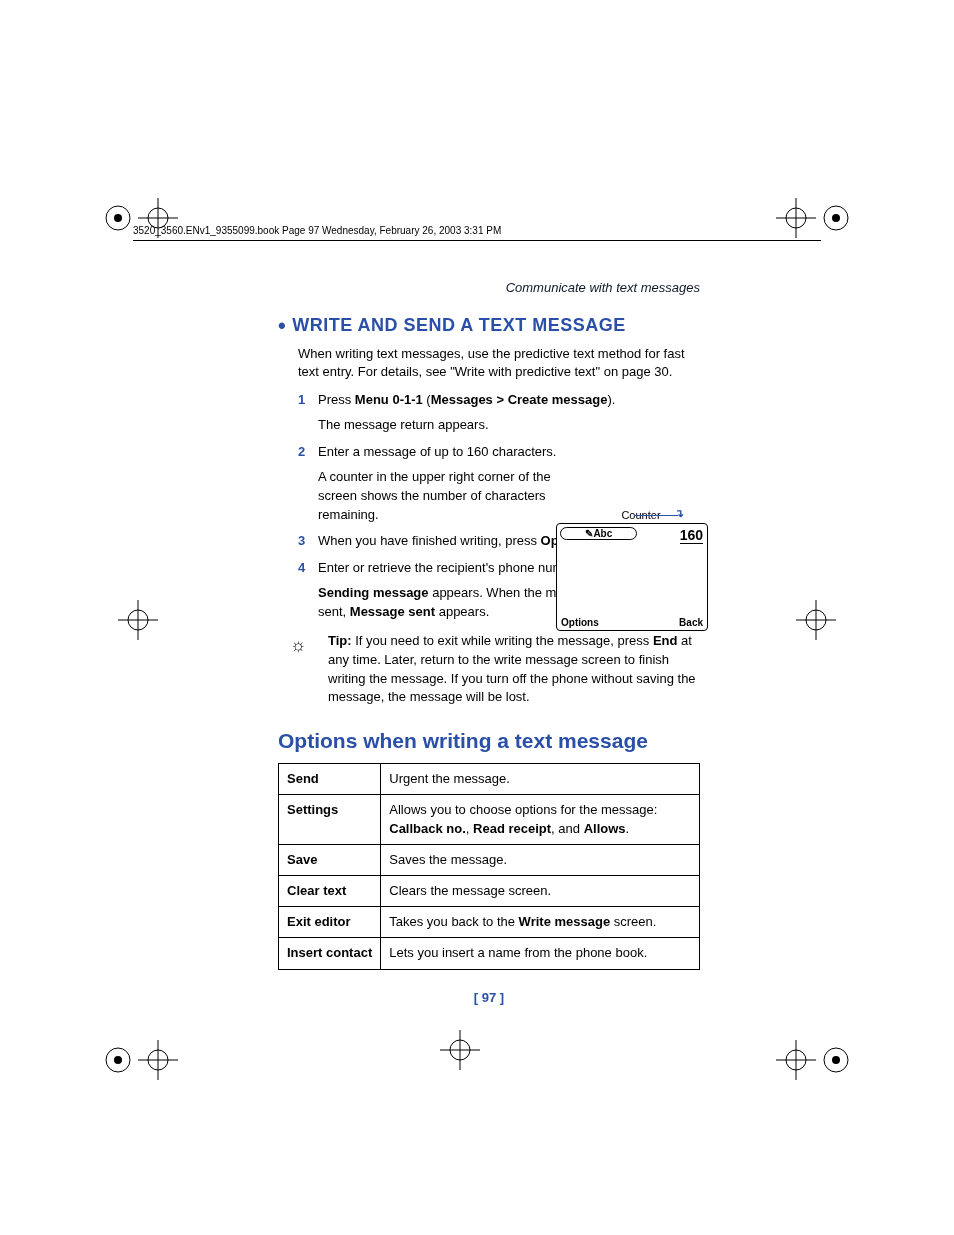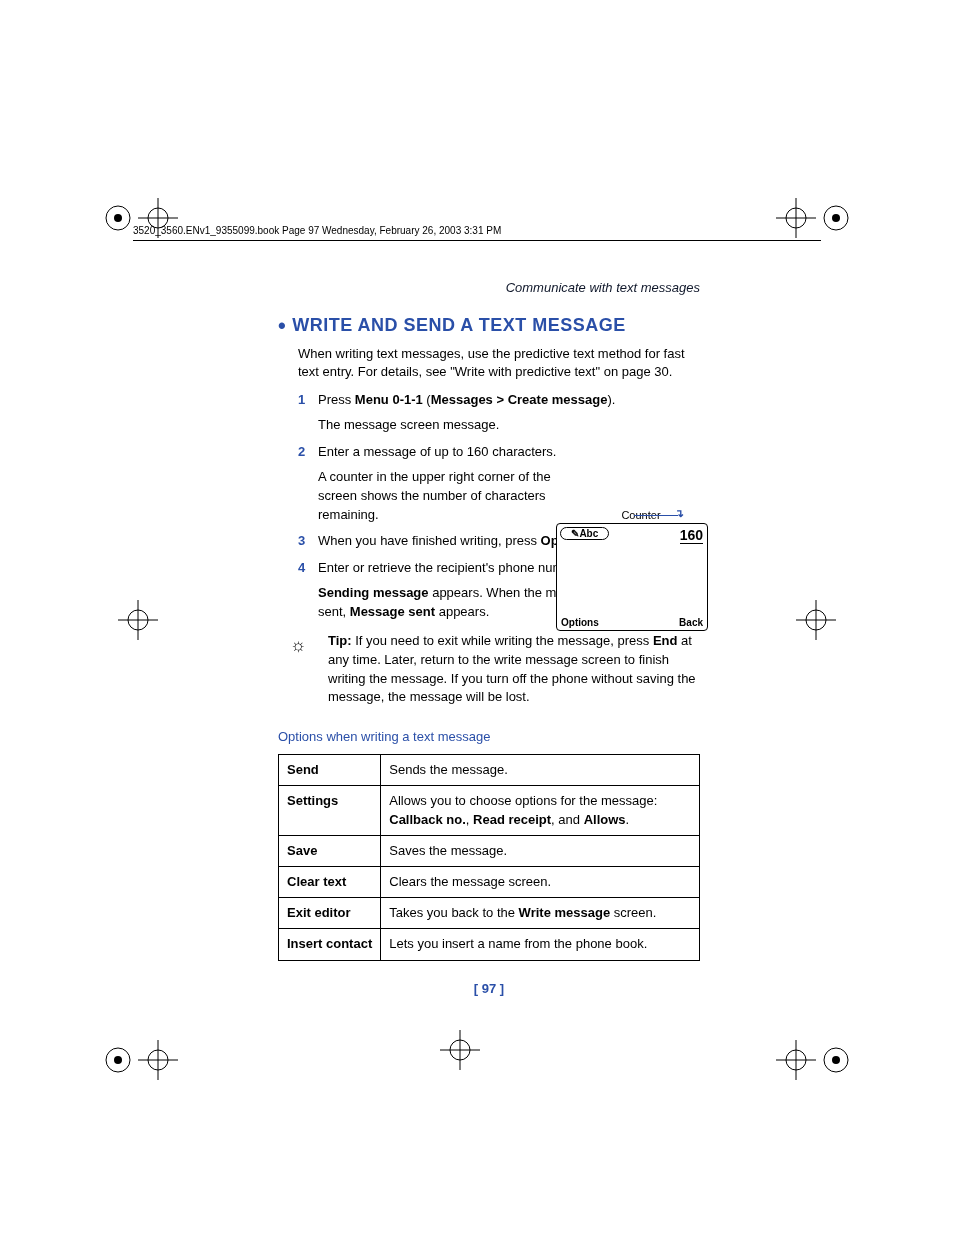--- a/index.html
+++ b/index.html
@@ -95,21 +95,21 @@
     border-radius: 4px;
     height: 106px;
     position: relative;
     background: #fff;
   }
   .figure .abc-badge {
     position: absolute;
     top: 3px; left: 3px;
     border: 1.2px solid #000;
     border-radius: 10px;
-    padding: 0 10px;
+    padding: 0 24px;
     font-size: 10px;
     font-weight: bold;
   }
   .figure .counter-val {
     position: absolute;
     top: 3px; right: 4px;
     font-size: 14px;
     font-weight: bold;
     border-bottom: 1px solid #000;
   }
@@ -142,22 +142,22 @@
     padding-left: 30px;
     line-height: 1.45;
   }
   .tip-row .bulb {
     position: absolute;
     left: -8px; top: 0;
     font-size: 18px;
   }
   .h2 {
     color: #2a4fa8;
-    font-weight: normal;
-    font-size: 13px;
+    font-weight: bold;
+    font-size: 21px;
     margin: 22px 0 10px 0;
   }
   table.options {
     border-collapse: collapse;
     width: 100%;
     font-size: 13px;
   }
   table.options td {
     border: 1px solid #000;
     padding: 6px 8px;
@@ -250,21 +250,21 @@
 
   <p class="intro">When writing text messages, use the predictive text method for fast text entry. For details, see "Write with predictive text" on page 30.</p>
 
   <div style="position:relative">
     <ol class="steps">
       <li>
         <span class="num">1</span>
         <span class="step-wide">
           <span>Press </span><span class="b">Menu 0-1-1</span><span> (</span><span class="b">Messages &gt; Create message</span><span>).</span>
         </span>
-        <p class="step-text">The message screen message.</p>
+        <p class="step-text">The message return appears.</p>
       </li>
       <li>
         <span class="num">2</span>
         <span class="step-text">Enter a message of up to 160 characters.</span>
         <p class="step-text">A counter in the upper right corner of the screen shows the number of characters remaining.</p>
       </li>
       <li>
         <span class="num">3</span>
         <span class="step-text">
           <span>When you have finished writing, press </span><span class="b">Options</span><span>, then select </span><span class="b">Send</span><span>.</span>
@@ -300,21 +300,21 @@
     <span class="bulb">☼</span>
     <span class="b">Tip:  </span><span>If you need to exit while writing the message, press </span><span class="b">End</span><span> at any time. Later, return to the write message screen to finish writing the message. If you turn off the phone without saving the message, the message will be lost.</span>
   </div>
 
   <div class="h2">Options when writing a text message</div>
 
   <table class="options">
     <tbody>
         <tr>
       <td>Send</td>
-      <td>Sends the message.</td>
+      <td>Urgent the message.</td>
     </tr>
     <tr>
       <td>Settings</td>
       <td>
         <span>Allows you to choose options for the message: </span><span class="b">Callback no.</span><span>, </span><span class="b">Read receipt</span><span>, and </span><span class="b">Allows</span><span>.</span>
       </td>
     </tr>
     <tr>
       <td>Save</td>
       <td>Saves the message.</td>

